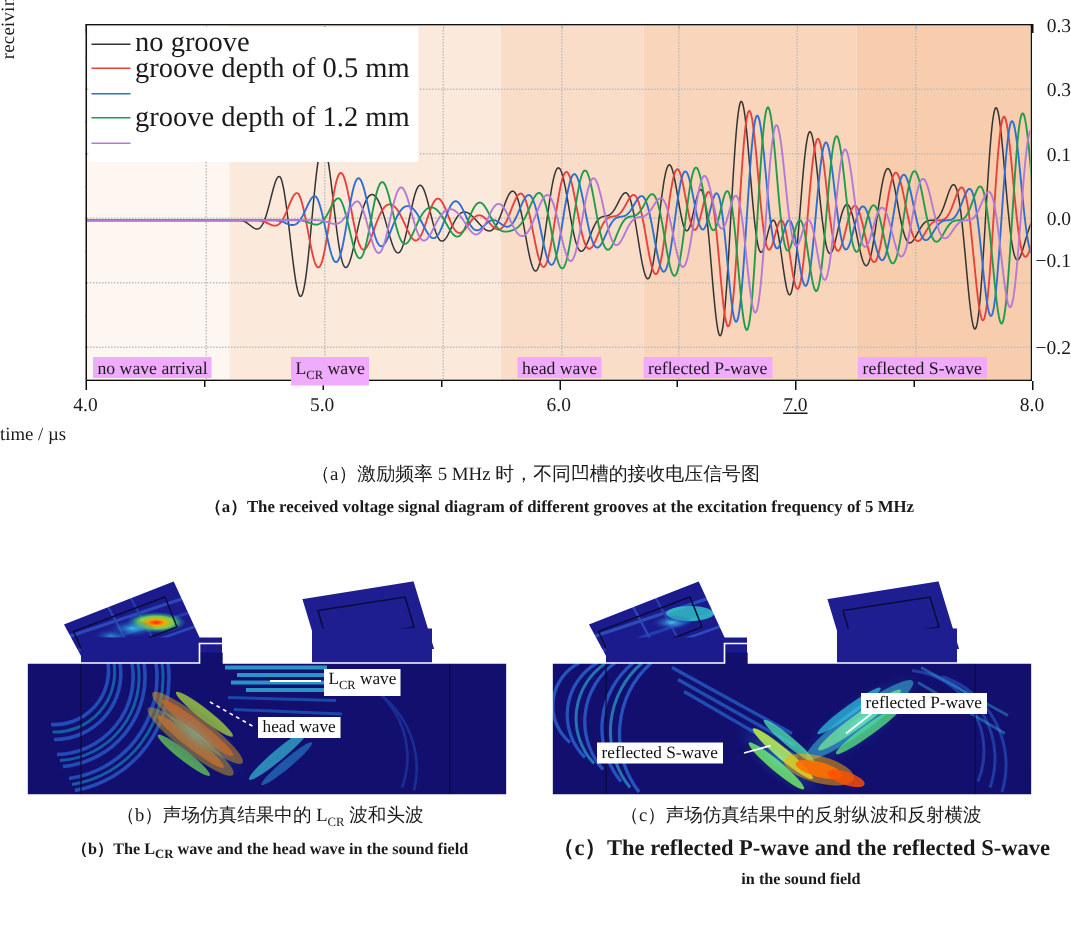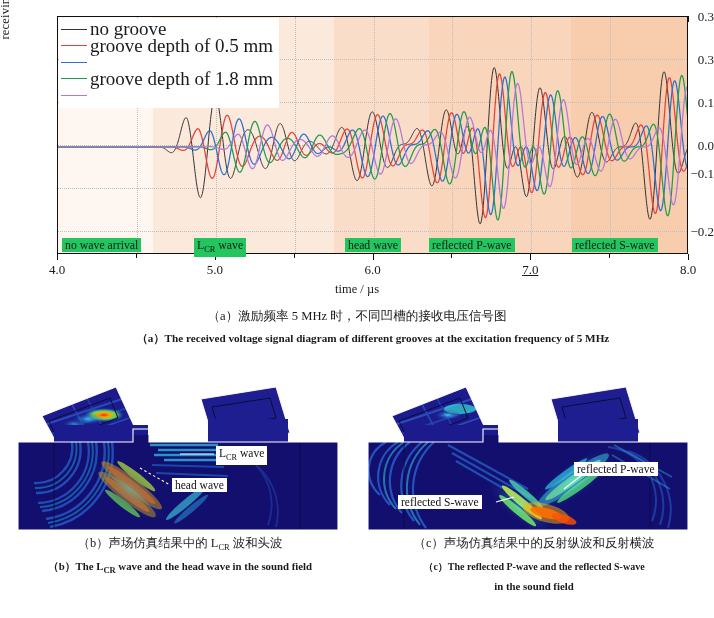--- a/index.html
+++ b/index.html
@@ -32,46 +32,46 @@
   .ytick-minor{position:absolute;left:57px;width:3.5px;height:0;border-top:1.1px solid #111;}
   .ytick-r{position:absolute;left:682px;width:6px;height:0;border-top:1.2px solid #111;}
   .ytick-r-minor{position:absolute;left:684.5px;width:3.5px;height:0;border-top:1.1px solid #111;}
 
   
   .xtick{position:absolute;top:254px;width:0;height:6px;border-left:1.2px solid #111;}
   .xtick-minor{position:absolute;top:254px;width:0;height:3.5px;border-left:1.1px solid #111;}
   .xtick-t{position:absolute;top:16px;width:0;height:6px;border-left:1.2px solid #111;}
   .xtick-t-minor{position:absolute;top:16px;width:0;height:3.5px;border-left:1.1px solid #111;}
   .xtick-label{position:absolute;top:262px;width:60px;margin-left:-30px;text-align:center;font-size:13px;}
-  #xlabel{position:absolute;top:282px;left:0;width:714px;text-align:center;font-size:12.5px;}
+  #xlabel{position:absolute;top:282px;left:0;width:714px;font-size:12.5px;}
 
   
   #legend{
     position:absolute;left:59px;top:18px;background:#fff;
     padding:3px 6px 4px 2px;z-index:5;
   }
   .leg-row{display:flex;align-items:center;height:16.5px;}
   .leg-line{width:26px;height:0;border-top:1.7px solid #000;margin-right:3px;flex:0 0 26px;}
   .leg-text{font-size:19px;white-space:nowrap;line-height:16.5px;}
 
   
   .region-label{
-    position:absolute;background:#22c55e;padding:0px 3px;font-size:11.8px;
+    position:absolute;background:#f0abfc;padding:0px 3px;font-size:11.8px;
     white-space:nowrap;z-index:4;line-height:14px;
   }
   .region-label sub{font-size:8.4px;}
 
   
   .cap{position:absolute;text-align:center;line-height:17px;}
   #cap-a-cn{top:308px;left:0;width:714px;font-size:12.6px;}
   #cap-a-en{top:330px;left:0;width:714px;font-size:11.2px;font-weight:bold;padding-left:16px;}
   #cap-b-cn{top:535px;left:10px;width:340px;font-size:12.4px;}
   #cap-b-en{top:558px;left:10px;width:340px;font-size:10.8px;font-weight:bold;}
   #cap-c-cn{top:535px;left:364px;width:340px;font-size:12.4px;}
-  #cap-c-en{top:558px;left:364px;width:340px;font-size:10px;font-weight:bold;}
+  #cap-c-en{top:558px;left:364px;width:340px;font-size:15px;font-weight:bold;}
   #cap-c-en2{top:578px;left:364px;width:340px;font-size:10.8px;font-weight:bold;}
   .cap sub{font-size:8.5px;}
 
   
   .sim{position:absolute;top:385px;width:320px;height:145px;background:#fff;}
   #panel-b{left:18px;}
   #panel-c{left:368px;}
   .sim svg{display:block;}
   .annot{
     position:absolute;background:#fff;padding:0 3px;font-size:11.5px;
@@ -180,21 +180,21 @@
     </div>
     <div class="leg-row">
       <span class="leg-line" style="border-top-color: rgb(232, 64, 58);"></span>
       <span class="leg-text">groove depth of 0.5 mm</span>
     </div>
     <div class="leg-row">
       <span class="leg-line" style="border-top-color: rgb(45, 111, 209);"></span>
     </div>
     <div class="leg-row">
       <span class="leg-line" style="border-top-color: rgb(30, 156, 75);"></span>
-      <span class="leg-text">groove depth of 1.8 mm</span>
+      <span class="leg-text">groove depth of 1.2 mm</span>
     </div>
     <div class="leg-row">
       <span class="leg-line" style="border-top-color: rgb(176, 122, 214);"></span>
     </div>
   </div>
 
   <div class="region-label" style="left:62px;top:238px;">no wave arrival</div>
   <div class="region-label" style="left:194px;top:238px;"><span>L</span><sub>CR</sub><span> wave</span></div>
   <div class="region-label" style="left:345px;top:238px;">head wave</div>
   <div class="region-label" style="left:429px;top:238px;">reflected P-wave</div>

